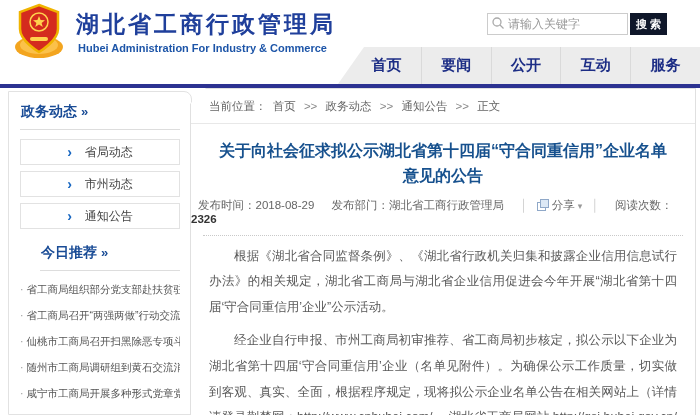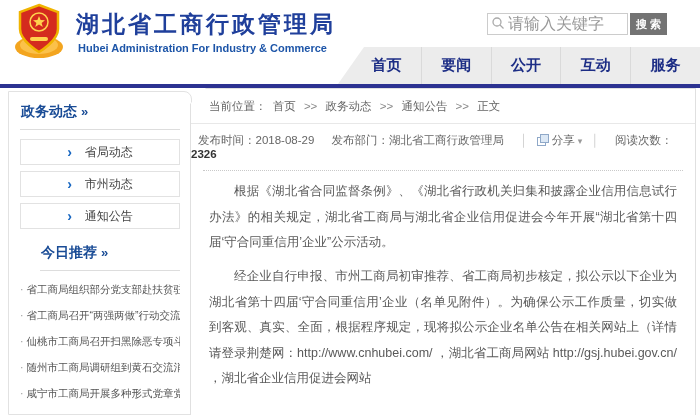--- a/index.html
+++ b/index.html
@@ -13,29 +13,29 @@
   .site-title {
     position:absolute; left:76px; top:9px; font-size:23px; font-weight:bold;
     color:#1f3f9b; letter-spacing:3px; white-space:nowrap;
   }
   .site-subtitle {
     position:absolute; left:78px; top:42px; font-size:11px; font-weight:bold;
     color:#1d55a8; white-space:nowrap;
   }
   .search-wrap { position:absolute; left:487px; top:13px; width:141px; height:22px; }
   .search-input {
-    width:100%; height:100%; border:1px solid #ccc; font-size:16px; color:#666;
+    width:100%; height:100%; border:1px solid #ccc; font-size:12px; color:#666;
     padding:0 20px 0 20px; outline:none; background:#fff;
     font-family:"Liberation Sans","DejaVu Sans",sans-serif;
   }
   .search-input::placeholder { color:#999; }
   .search-glyph { position:absolute; left:4px; top:3px; }
   .search-btn {
     position:absolute; left:630px; top:13px; width:37px; height:22px;
-    background:#737373; color:#fff; border:none; font-size:11px; font-weight:bold;
+    background:#0f172a; color:#fff; border:none; font-size:11px; font-weight:bold;
     cursor:pointer; font-family:"Liberation Sans","DejaVu Sans",sans-serif;
   }
   .topnav {
     position:absolute; left:338px; top:47px; width:362px; height:37px;
     background:#ececec; clip-path:polygon(26px 0, 100% 0, 100% 100%, 0 100%);
     display:flex; align-items:stretch;
   }
   .topnav .tab {
     flex:1; display:flex; align-items:center; justify-content:center;
     font-size:15px; font-weight:bold; color:#1c2d85; cursor:pointer;
@@ -176,20 +176,21 @@
     <span>当前位置：</span>
     <span class="c-link">首页</span>
     <span class="c-sep">&gt;&gt;</span>
     <span class="c-link">政务动态</span>
     <span class="c-sep">&gt;&gt;</span>
     <span class="c-link">通知公告</span>
     <span class="c-sep">&gt;&gt;</span>
     <span class="c-link">正文</span>
   </div>
 
+  <div class="art-title">关于向社会征求拟公示湖北省第十四届“守合同重信用”企业名单意见的公告</div>
 
   <div class="meta">
     <span class="seg"><span>发布时间：</span><span>2018-08-29</span></span>
     <span class="seg"><span>发布部门：</span><span>湖北省工商行政管理局</span></span>
     <span class="pipe">│</span>
     <span class="share">
       <svg width="12" height="12" viewBox="0 0 12 12">
         <rect x="0.5" y="3.5" width="8" height="8" fill="#fff" stroke="#8fa8c8"></rect>
         <rect x="3.5" y="0.5" width="8" height="8" fill="#dce8f5" stroke="#8fa8c8"></rect>
       </svg><span>分享</span>

